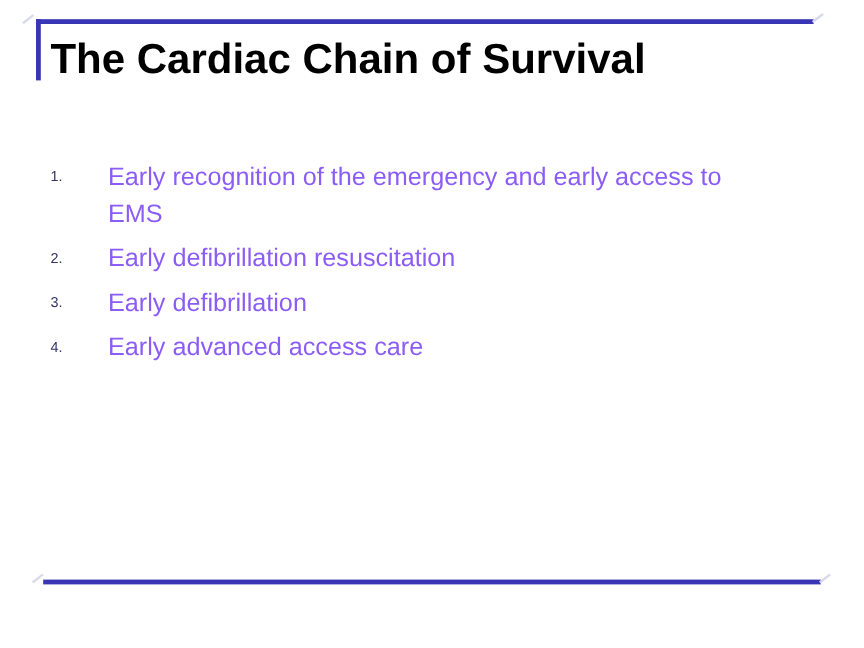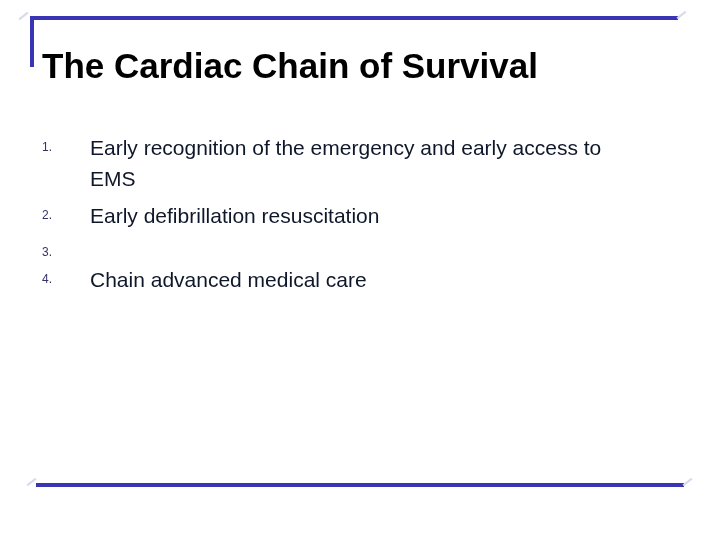--- a/index.html
+++ b/index.html
@@ -57,21 +57,20 @@
     position: absolute;
     left: 42px;
     top: 30px;
     width: 640px;
     font-size: 35px;
     font-weight: bold;
     color: #000000;
     letter-spacing: 0px;
     line-height: 1.15;
     white-space: nowrap;
-    margin-top: 16px;
   }
 
   .list {
     position: absolute;
     left: 42px;
     top: 132px;
     width: 600px;
   }
   .list-item {
     display: flex;
@@ -82,21 +81,21 @@
     flex: 0 0 48px;
     font-size: 12px;
     color: var(--number-color, #333366);
     padding-top: 9px;
     line-height: 1;
   }
   .list-item-text {
     flex: 0 1 auto;
     max-width: 525px;
     font-size: 21px;
-    color: #0f172a;
+    color: #8b5cf6;
     line-height: 31px;
   }
 </style>
 </head>
 <body>
 
 <div class="slide">
 
   <div class="corner-mark corner-tl"></div>
   <div class="accent-line top-line"></div>
@@ -109,24 +108,25 @@
     <div class="list-item">
       <span class="list-item-number">1.</span>
       <span class="list-item-text">Early recognition of the emergency and early access to EMS</span>
     </div>
     <div class="list-item">
       <span class="list-item-number">2.</span>
       <span class="list-item-text">Early defibrillation resuscitation</span>
     </div>
     <div class="list-item">
       <span class="list-item-number">3.</span>
+      <span class="list-item-text">Early defibrillation</span>
     </div>
     <div class="list-item">
       <span class="list-item-number">4.</span>
-      <span class="list-item-text">Chain advanced medical care</span>
+      <span class="list-item-text">Early advanced access care</span>
     </div>
   </div>
 
   <div class="corner-mark corner-bl"></div>
   <div class="accent-line bottom-line"></div>
   <div class="corner-mark corner-br"></div>
 
 </div>
 
 </body></html>

